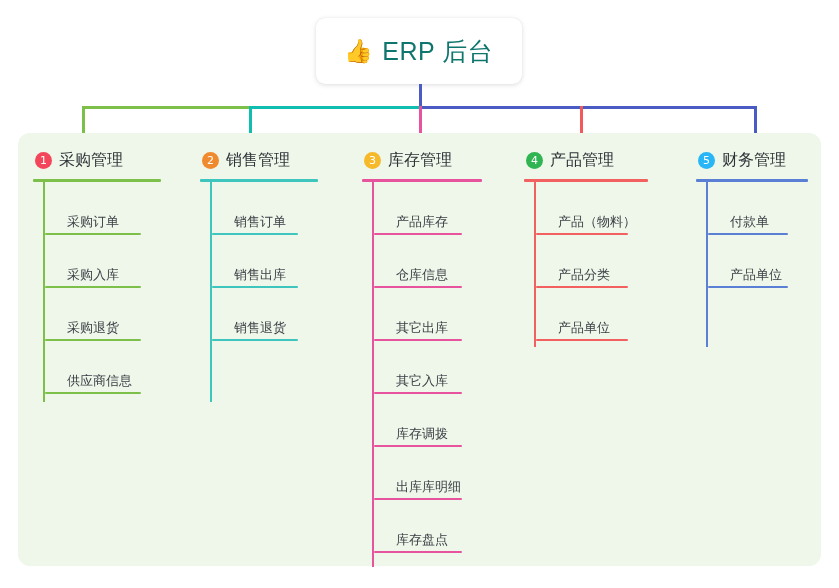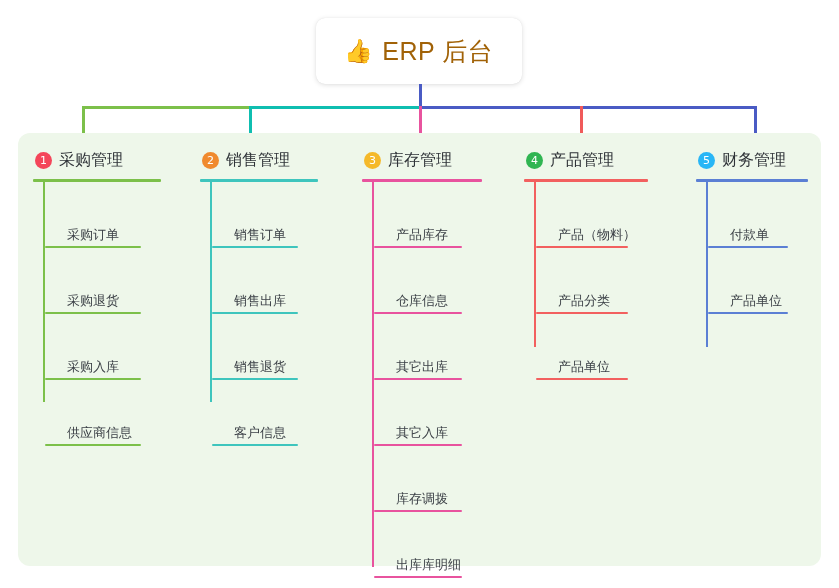--- a/index.html
+++ b/index.html
@@ -32,21 +32,21 @@
     gap: 9px;
     box-sizing: border-box;
   }
   #root-card .thumb {
     font-size: 23px;
     line-height: 1;
     display: inline-block;
   }
   #root-card .root-title {
     font-size: 25px;
-    color: #a16207;
+    color: #0f766e;
     letter-spacing: 0.5px;
     white-space: nowrap;
   }
 
   
   .conn {
     position: absolute;
   }
   .v-stem {
     width: 3px;
@@ -104,21 +104,21 @@
     padding-left: 10px;
   }
   .spine {
     position: absolute;
     left: 10px;
     top: 0;
     width: 2px;
   }
   .item {
     position: relative;
-    height: 66px;
+    height: 53px;
     box-sizing: border-box;
     padding-left: 24px;
     display: flex;
     align-items: flex-end;
   }
   .item-label {
     font-size: 13px;
     color: #3a3f45;
     white-space: nowrap;
     padding-bottom: 4px;
@@ -159,25 +159,25 @@
           <span class="col-title">采购管理</span>
         </div>
         <div class="col-rule" style="background: rgb(124, 192, 74); width: 128px;"></div>
         <div class="col-body">
           <div class="spine" style="background: rgb(124, 192, 74); height: 220px;"></div>
           <div class="item">
             <span class="item-label">采购订单</span>
             <div class="item-underline" style="background: rgb(124, 192, 74); width: 96px;"></div>
           </div>
           <div class="item">
+            <span class="item-label">采购入库</span>
+            <div class="item-underline" style="background: rgb(124, 192, 74); width: 96px;"></div>
+          </div>
+          <div class="item">
             <span class="item-label">采购退货</span>
-            <div class="item-underline" style="background: rgb(124, 192, 74); width: 96px;"></div>
-          </div>
-          <div class="item">
-            <span class="item-label">采购入库</span>
             <div class="item-underline" style="background: rgb(124, 192, 74); width: 96px;"></div>
           </div>
           <div class="item">
             <span class="item-label">供应商信息</span>
             <div class="item-underline" style="background: rgb(124, 192, 74); width: 96px;"></div>
           </div>
         </div>
       </div>
       <div class="column" style="left: 182px; top: 14px; width: 118px;">
         <div class="col-head">
@@ -192,24 +192,20 @@
             <div class="item-underline" style="background: rgb(62, 197, 189); width: 86px;"></div>
           </div>
           <div class="item">
             <span class="item-label">销售出库</span>
             <div class="item-underline" style="background: rgb(62, 197, 189); width: 86px;"></div>
           </div>
           <div class="item">
             <span class="item-label">销售退货</span>
             <div class="item-underline" style="background: rgb(62, 197, 189); width: 86px;"></div>
           </div>
-          <div class="item">
-            <span class="item-label">客户信息</span>
-            <div class="item-underline" style="background: rgb(62, 197, 189); width: 86px;"></div>
-          </div>
         </div>
       </div>
       <div class="column" style="left: 344px; top: 14px; width: 120px;">
         <div class="col-head">
           <span class="badge" style="background: rgb(245, 185, 42);">3</span>
           <span class="col-title">库存管理</span>
         </div>
         <div class="col-rule" style="background: rgb(232, 83, 158); width: 120px;"></div>
         <div class="col-body">
           <div class="spine" style="background: rgb(232, 83, 158); height: 385px;"></div>

